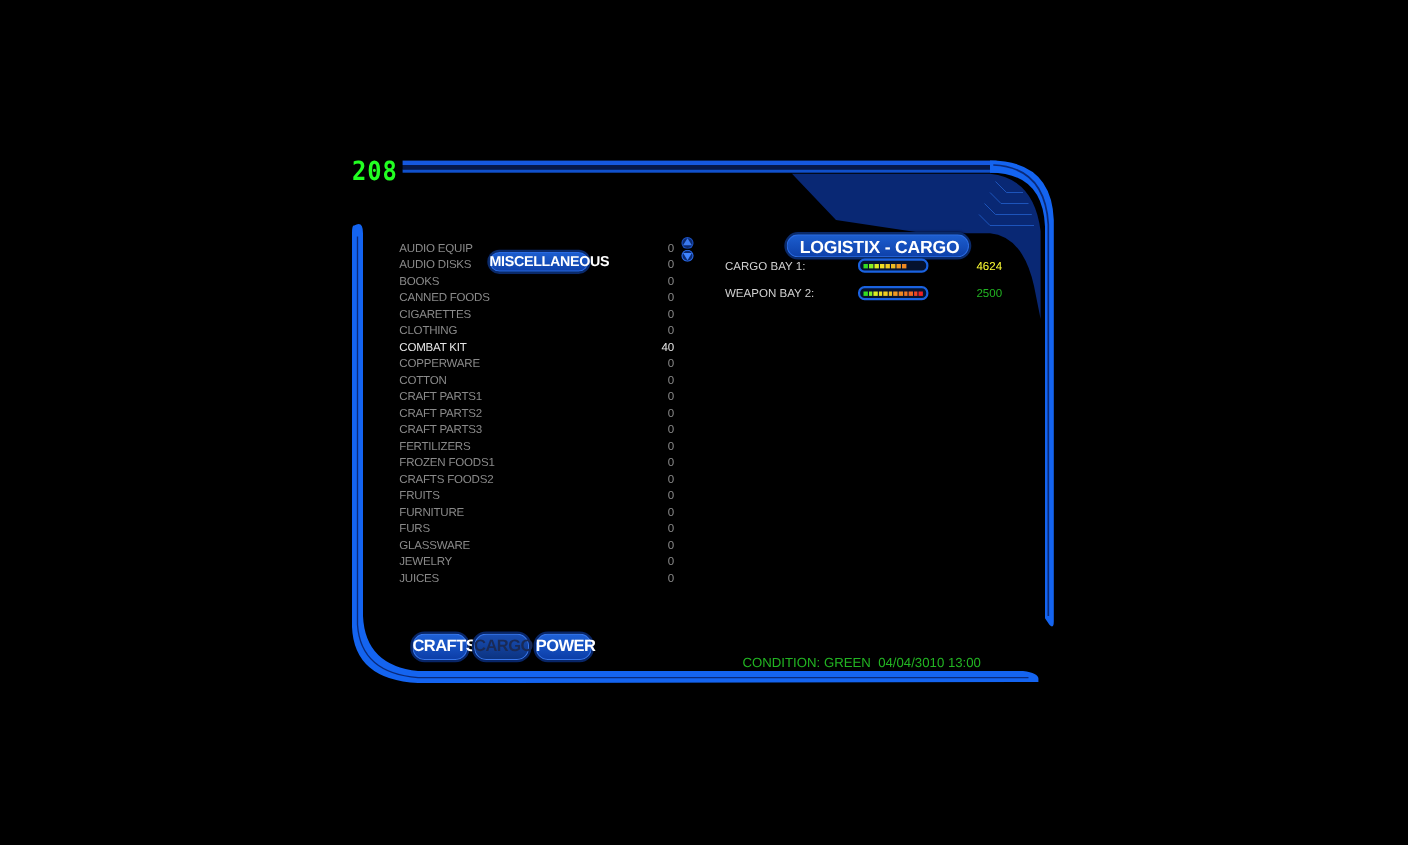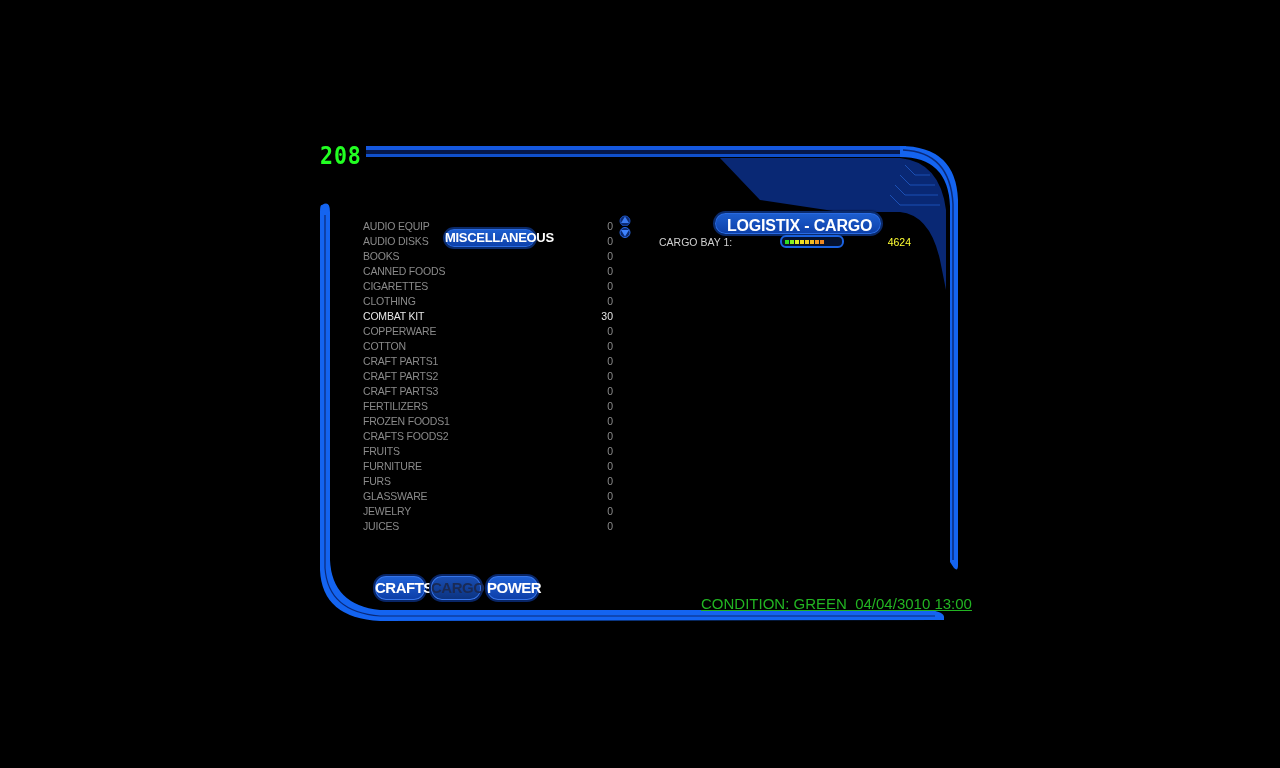--- a/index.html
+++ b/index.html
@@ -37,21 +37,21 @@
     .bay .value { position:absolute; right:0; top:3px; text-align:center; }
 
     
     .nav { left:373px; top:574px; display:flex; gap:2px; }
     .nav .btn { height:24px; border-radius:13px; font-size:15px; line-height:24px; font-weight:bold; color:#fff; text-align:center; background:linear-gradient(#1f62d8,#0c3da6); border:2px solid #082566; box-shadow:0 0 0 1px #3775e8 inset; letter-spacing:-0.5px; }
     .nav .btn.active { color:#1a2a55; background:linear-gradient(#1a4fb5,#0b327f); }
     .btn-crafts { width:50px; }
     .btn-cargo { width:50px; }
     .btn-power { width:51px; }
 
-    .status { left:701px; top:595px; font-size:15px; color:#22b422; white-space:pre;text-decoration:underline; }
+    .status { left:675px; top:595px; font-size:12px; color:#22b422; white-space:pre; }
   </style>
 </head>
 <body>
 
 <svg class="abs frame-svg" viewBox="0 0 1280 768" xmlns="http://www.w3.org/2000/svg">
   <defs>
     <linearGradient id="gTop" x1="0" y1="0" x2="0" y2="1">
       <stop offset="0" stop-color="#0a3aa0"></stop>
       <stop offset="0.5" stop-color="#1a6cf5"></stop>
       <stop offset="1" stop-color="#0a3aa0"></stop>
@@ -111,21 +111,21 @@
   <div class="row">
       <span class="name">CIGARETTES</span>
       <span class="qty">0</span>
     </div>
   <div class="row">
       <span class="name">CLOTHING</span>
       <span class="qty">0</span>
     </div>
   <div class="row active">
       <span class="name">COMBAT KIT</span>
-      <span class="qty">30</span>
+      <span class="qty">40</span>
     </div>
   <div class="row">
       <span class="name">COPPERWARE</span>
       <span class="qty">0</span>
     </div>
   <div class="row">
       <span class="name">COTTON</span>
       <span class="qty">0</span>
     </div>
   <div class="row">
@@ -186,20 +186,38 @@
         <span class="seg" style="background: rgb(136, 238, 34);"></span>
         <span class="seg" style="background: rgb(221, 238, 34);"></span>
         <span class="seg" style="background: rgb(238, 221, 34);"></span>
         <span class="seg" style="background: rgb(238, 204, 34);"></span>
         <span class="seg" style="background: rgb(238, 187, 34);"></span>
         <span class="seg" style="background: rgb(238, 153, 34);"></span>
         <span class="seg" style="background: rgb(238, 136, 34);"></span>
       </div>
     <span class="value" style="color: rgb(255, 255, 51);">4624</span>
   </div>
+  <div class="bay">
+    <span class="label">WEAPON BAY 2:</span>
+    <div class="gauge">
+        <span class="seg" style="background: rgb(51, 221, 34);"></span>
+        <span class="seg" style="background: rgb(136, 238, 34);"></span>
+        <span class="seg" style="background: rgb(221, 238, 34);"></span>
+        <span class="seg" style="background: rgb(238, 221, 34);"></span>
+        <span class="seg" style="background: rgb(238, 204, 34);"></span>
+        <span class="seg" style="background: rgb(238, 187, 34);"></span>
+        <span class="seg" style="background: rgb(238, 153, 34);"></span>
+        <span class="seg" style="background: rgb(238, 136, 34);"></span>
+        <span class="seg" style="background: rgb(238, 119, 34);"></span>
+        <span class="seg" style="background: rgb(238, 102, 34);"></span>
+        <span class="seg" style="background: rgb(238, 68, 34);"></span>
+        <span class="seg" style="background: rgb(238, 34, 34);"></span>
+      </div>
+    <span class="value" style="color: rgb(34, 180, 34);">2500</span>
+  </div>
 </div>
 
 <div class="abs nav">
   <div class="btn btn-crafts">CRAFTS</div>
   <div class="btn btn-cargo active">CARGO</div>
   <div class="btn btn-power">POWER</div>
 </div>
 
 <div class="abs status">CONDITION: GREEN  04/04/3010 13:00</div>
 

